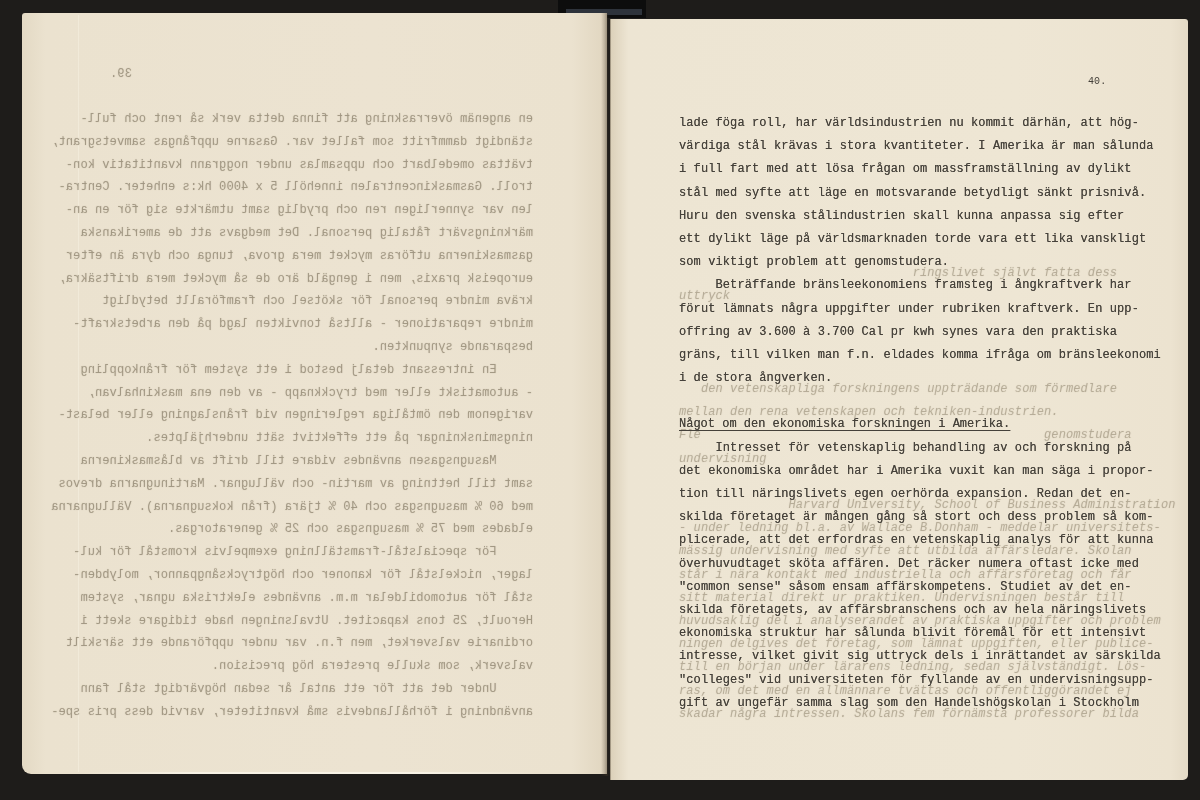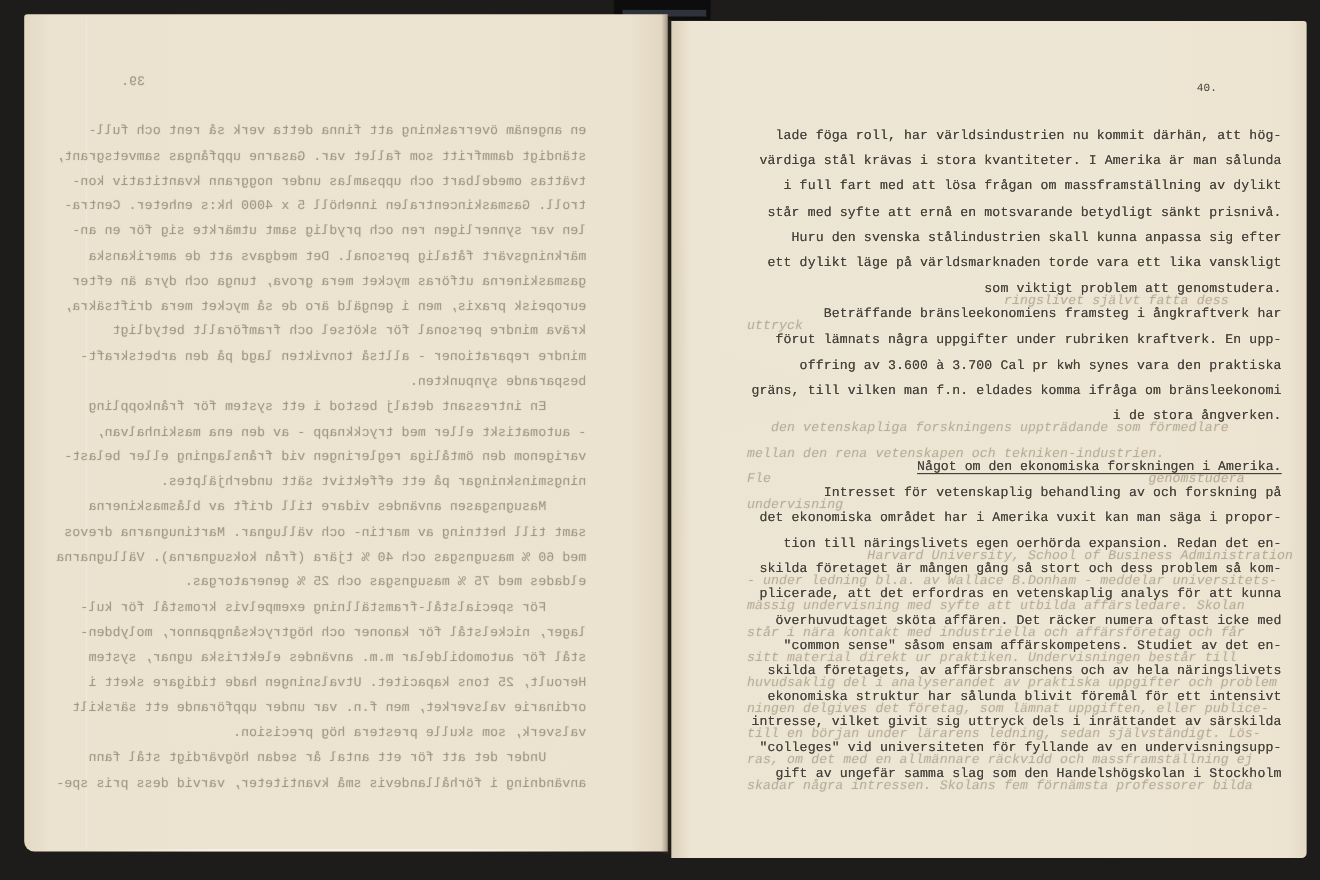--- a/index.html
+++ b/index.html
@@ -23,21 +23,21 @@
     background:linear-gradient(90deg,rgba(70,58,42,0) 0,rgba(70,58,42,.22) 35%,rgba(70,58,42,.4) 55%,rgba(70,58,42,.08) 75%,rgba(70,58,42,0) 100%);}
   .stack-edge{position:absolute;left:56px;top:2px;bottom:2px;width:1px;background:rgba(255,252,242,.3);}
   .bottom-edge{position:absolute;left:10%;right:12%;bottom:0;height:2px;
     background:linear-gradient(90deg,rgba(251,247,236,0),rgba(251,247,236,.75) 25%,rgba(251,247,236,.75) 75%,rgba(251,247,236,0));}
   .line{white-space:pre;font-size:12px;line-height:22.8px;height:22.8px;letter-spacing:.1px;}
   
   .mirror{position:absolute;inset:0;transform:scaleX(-1);color:rgba(120,108,87,.48);text-shadow:0 0 1px rgba(120,108,87,.35);}
   .mirror-pgnum{position:absolute;top:50px;right:88px;font-size:12px;}
   .mirror-block{position:absolute;left:74px;top:95px;width:486px;}
   
-  .typed{position:absolute;left:68px;top:93px;width:486px;color:#45413a;text-shadow:0 0 .6px rgba(62,57,49,.75);text-align:right;}
+  .typed{position:absolute;left:68px;top:93px;width:486px;color:#45413a;text-shadow:0 0 .6px rgba(62,57,49,.75);}
   .typed .line{line-height:23.2px;height:23.2px;}
   .heading{white-space:pre;font-size:12px;line-height:23.2px;height:23.2px;margin-top:23.2px;
     text-decoration:underline;text-underline-offset:3px;}
   .pgnum-right{position:absolute;left:477px;top:52px;font-size:10px;color:#45413a;}
   
   .ghost-right{position:absolute;left:68px;top:104px;width:500px;color:rgba(122,110,88,.34);text-shadow:0 0 1px rgba(122,110,88,.25);}
   .ghost-right .line{line-height:23.2px;height:23.2px;font-style:italic;}
 </style>
 </head>
 <body>
@@ -102,30 +102,30 @@
         <div class="line">undervisning</div>
         <div class="line"></div>
         <div class="line">               Harvard University, School of Business Administration</div>
         <div class="line">- under ledning bl.a. av Wallace B.Donham - meddelar universitets-</div>
         <div class="line">mässig undervisning med syfte att utbilda affärsledare. Skolan</div>
         <div class="line">står i nära kontakt med industriella och affärsföretag och får</div>
         <div class="line">sitt material direkt ur praktiken. Undervisningen består till</div>
         <div class="line">huvudsaklig del i analyserandet av praktiska uppgifter och problem</div>
         <div class="line">ningen delgives det företag, som lämnat uppgiften, eller publice-</div>
         <div class="line">till en början under lärarens ledning, sedan självständigt. Lös-</div>
-        <div class="line">ras, om det med en allmännare räckvidd och massframställning ej</div>
+        <div class="line">ras, om det med en allmännare tvättas och offentliggörandet ej</div>
         <div class="line">skadar några intressen. Skolans fem förnämsta professorer bilda</div>
       </div>
     <div class="pgnum-right line">40.</div>
     <div class="typed">
       <div>
           <div class="line">lade föga roll, har världsindustrien nu kommit därhän, att hög-</div>
           <div class="line">värdiga stål krävas i stora kvantiteter. I Amerika är man sålunda</div>
           <div class="line">i full fart med att lösa frågan om massframställning av dylikt</div>
-          <div class="line">står med syfte att ernå en motsvarande betydligt sänkt prisnivå.</div>
+          <div class="line">stål med syfte att läge en motsvarande betydligt sänkt prisnivå.</div>
           <div class="line">Huru den svenska stålindustrien skall kunna anpassa sig efter</div>
           <div class="line">ett dylikt läge på världsmarknaden torde vara ett lika vanskligt</div>
           <div class="line">som viktigt problem att genomstudera.</div>
           <div class="line">     Beträffande bränsleekonomiens framsteg i ångkraftverk har</div>
           <div class="line">förut lämnats några uppgifter under rubriken kraftverk. En upp-</div>
           <div class="line">offring av 3.600 à 3.700 Cal pr kwh synes vara den praktiska</div>
           <div class="line">gräns, till vilken man f.n. eldades komma ifråga om bränsleekonomi</div>
           <div class="line">i de stora ångverken.</div>
         </div>
       <div class="heading">Något om den ekonomiska forskningen i Amerika.</div>

